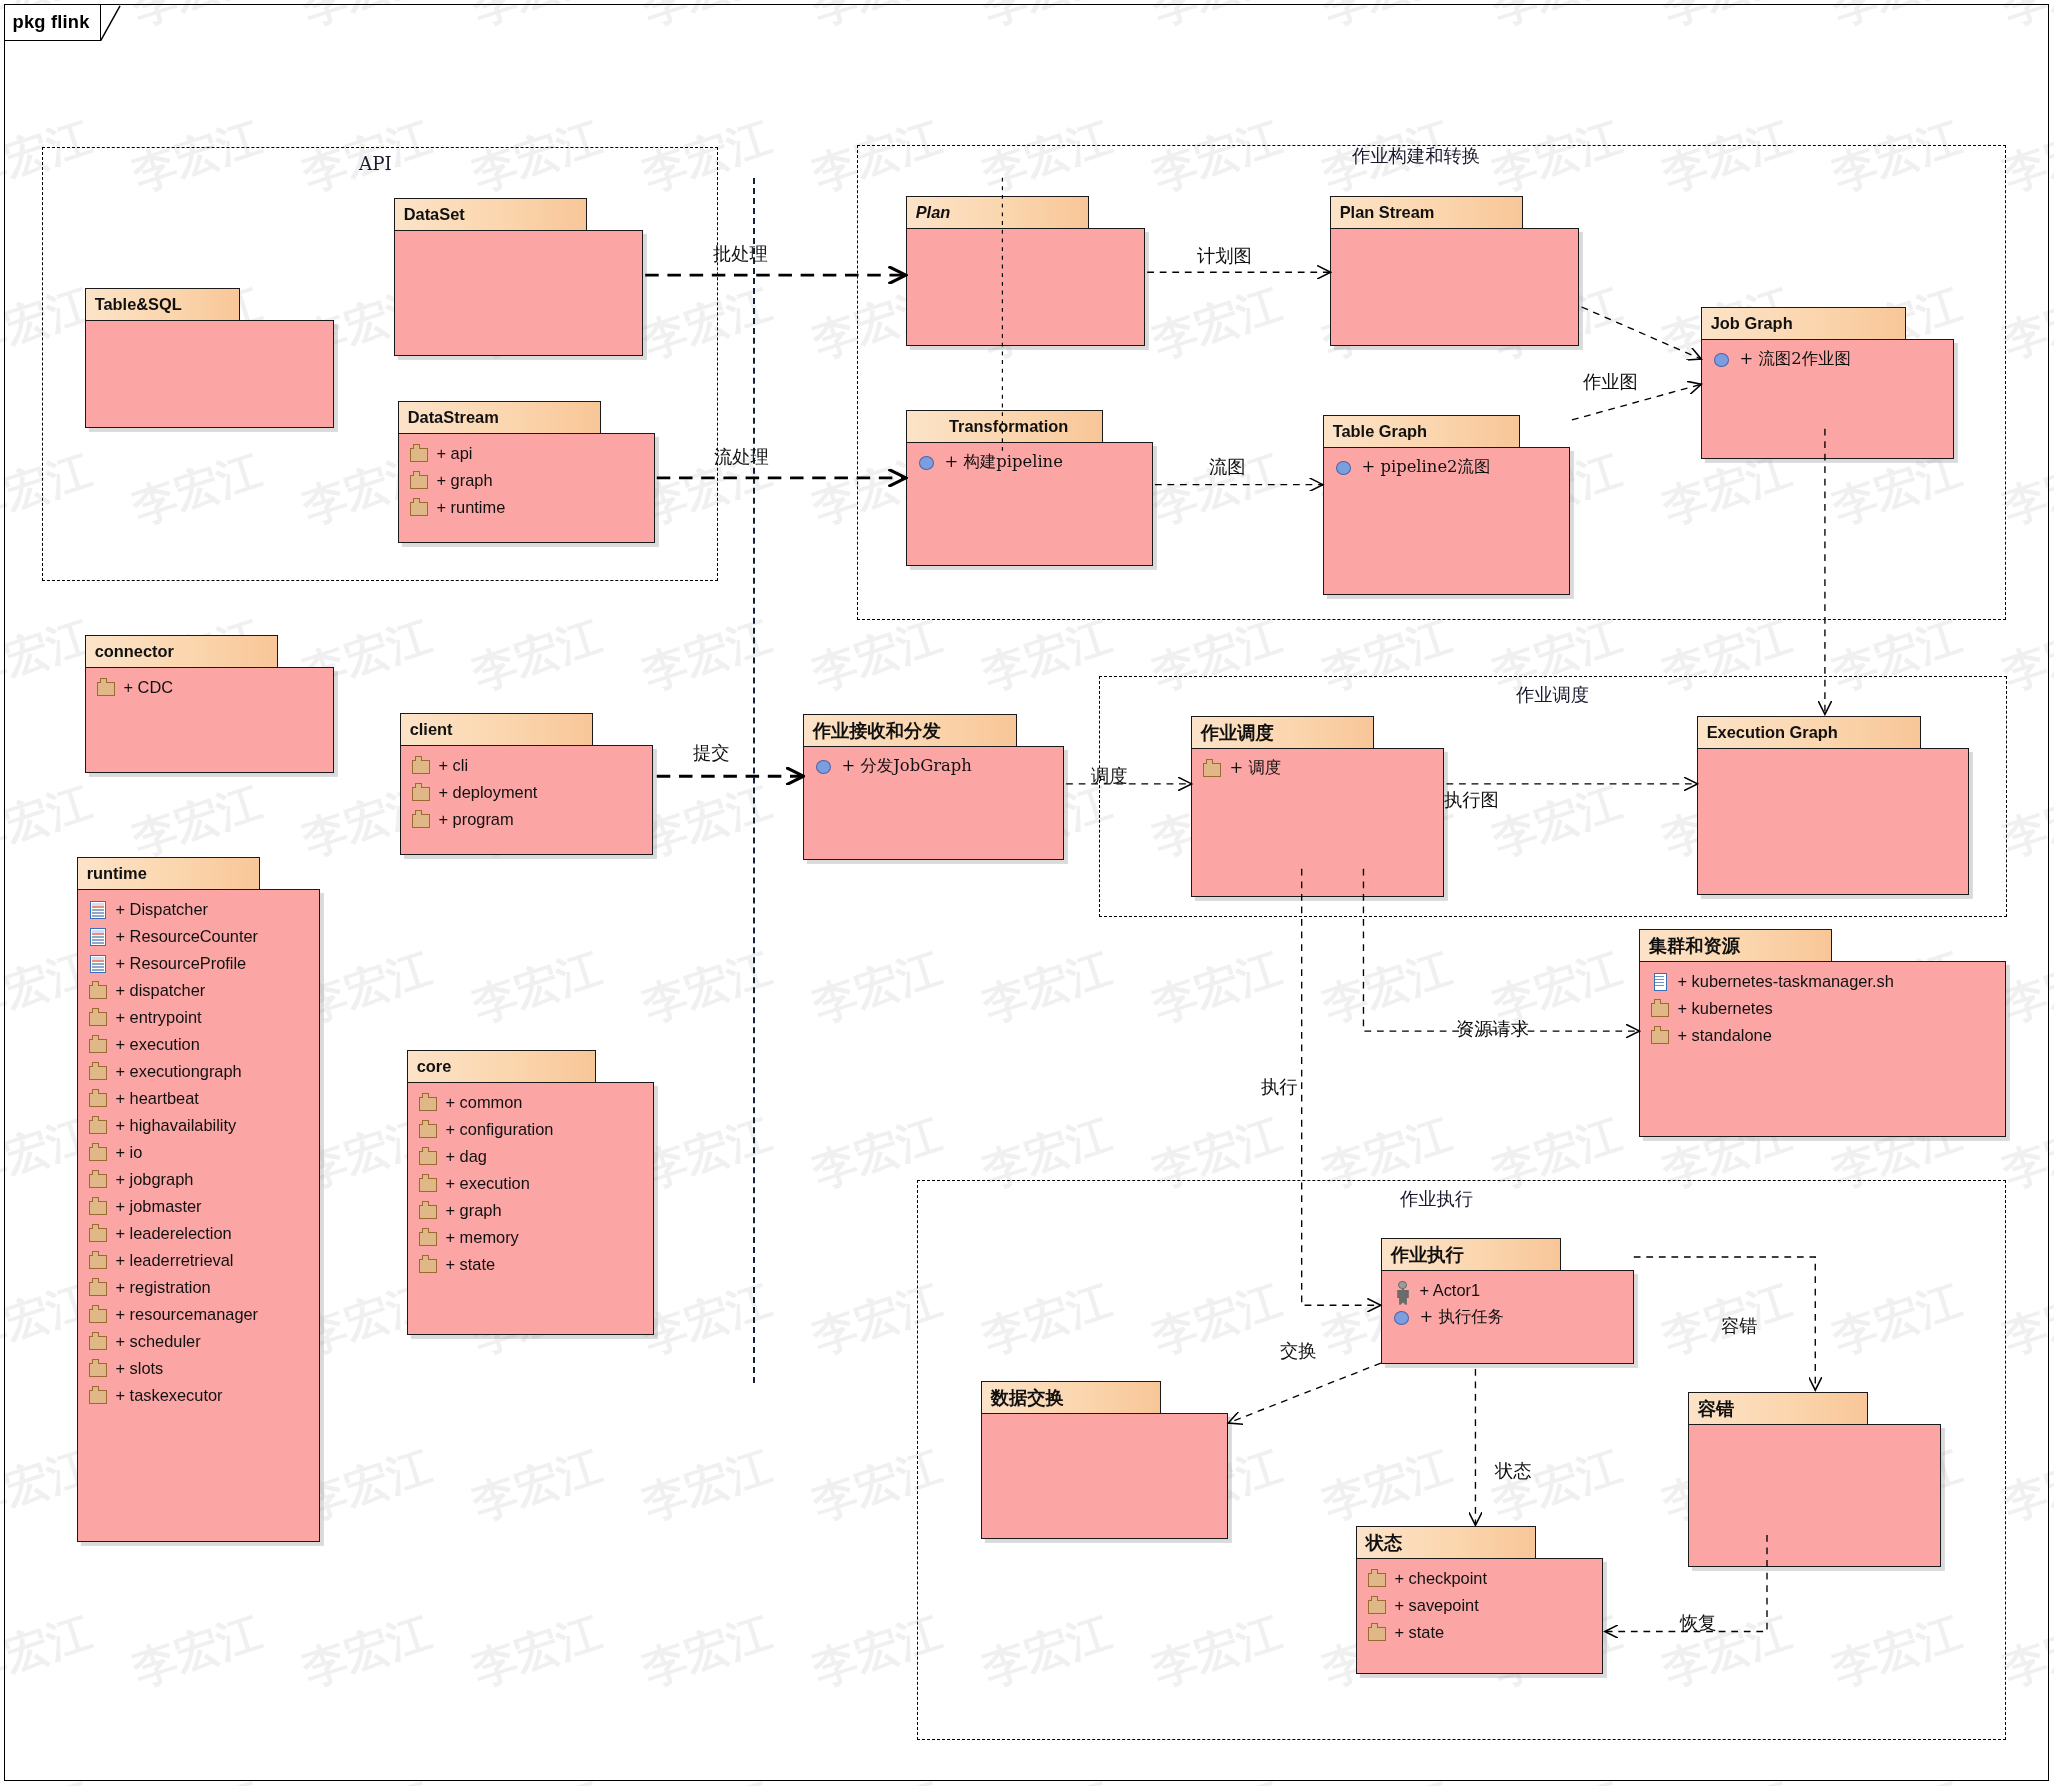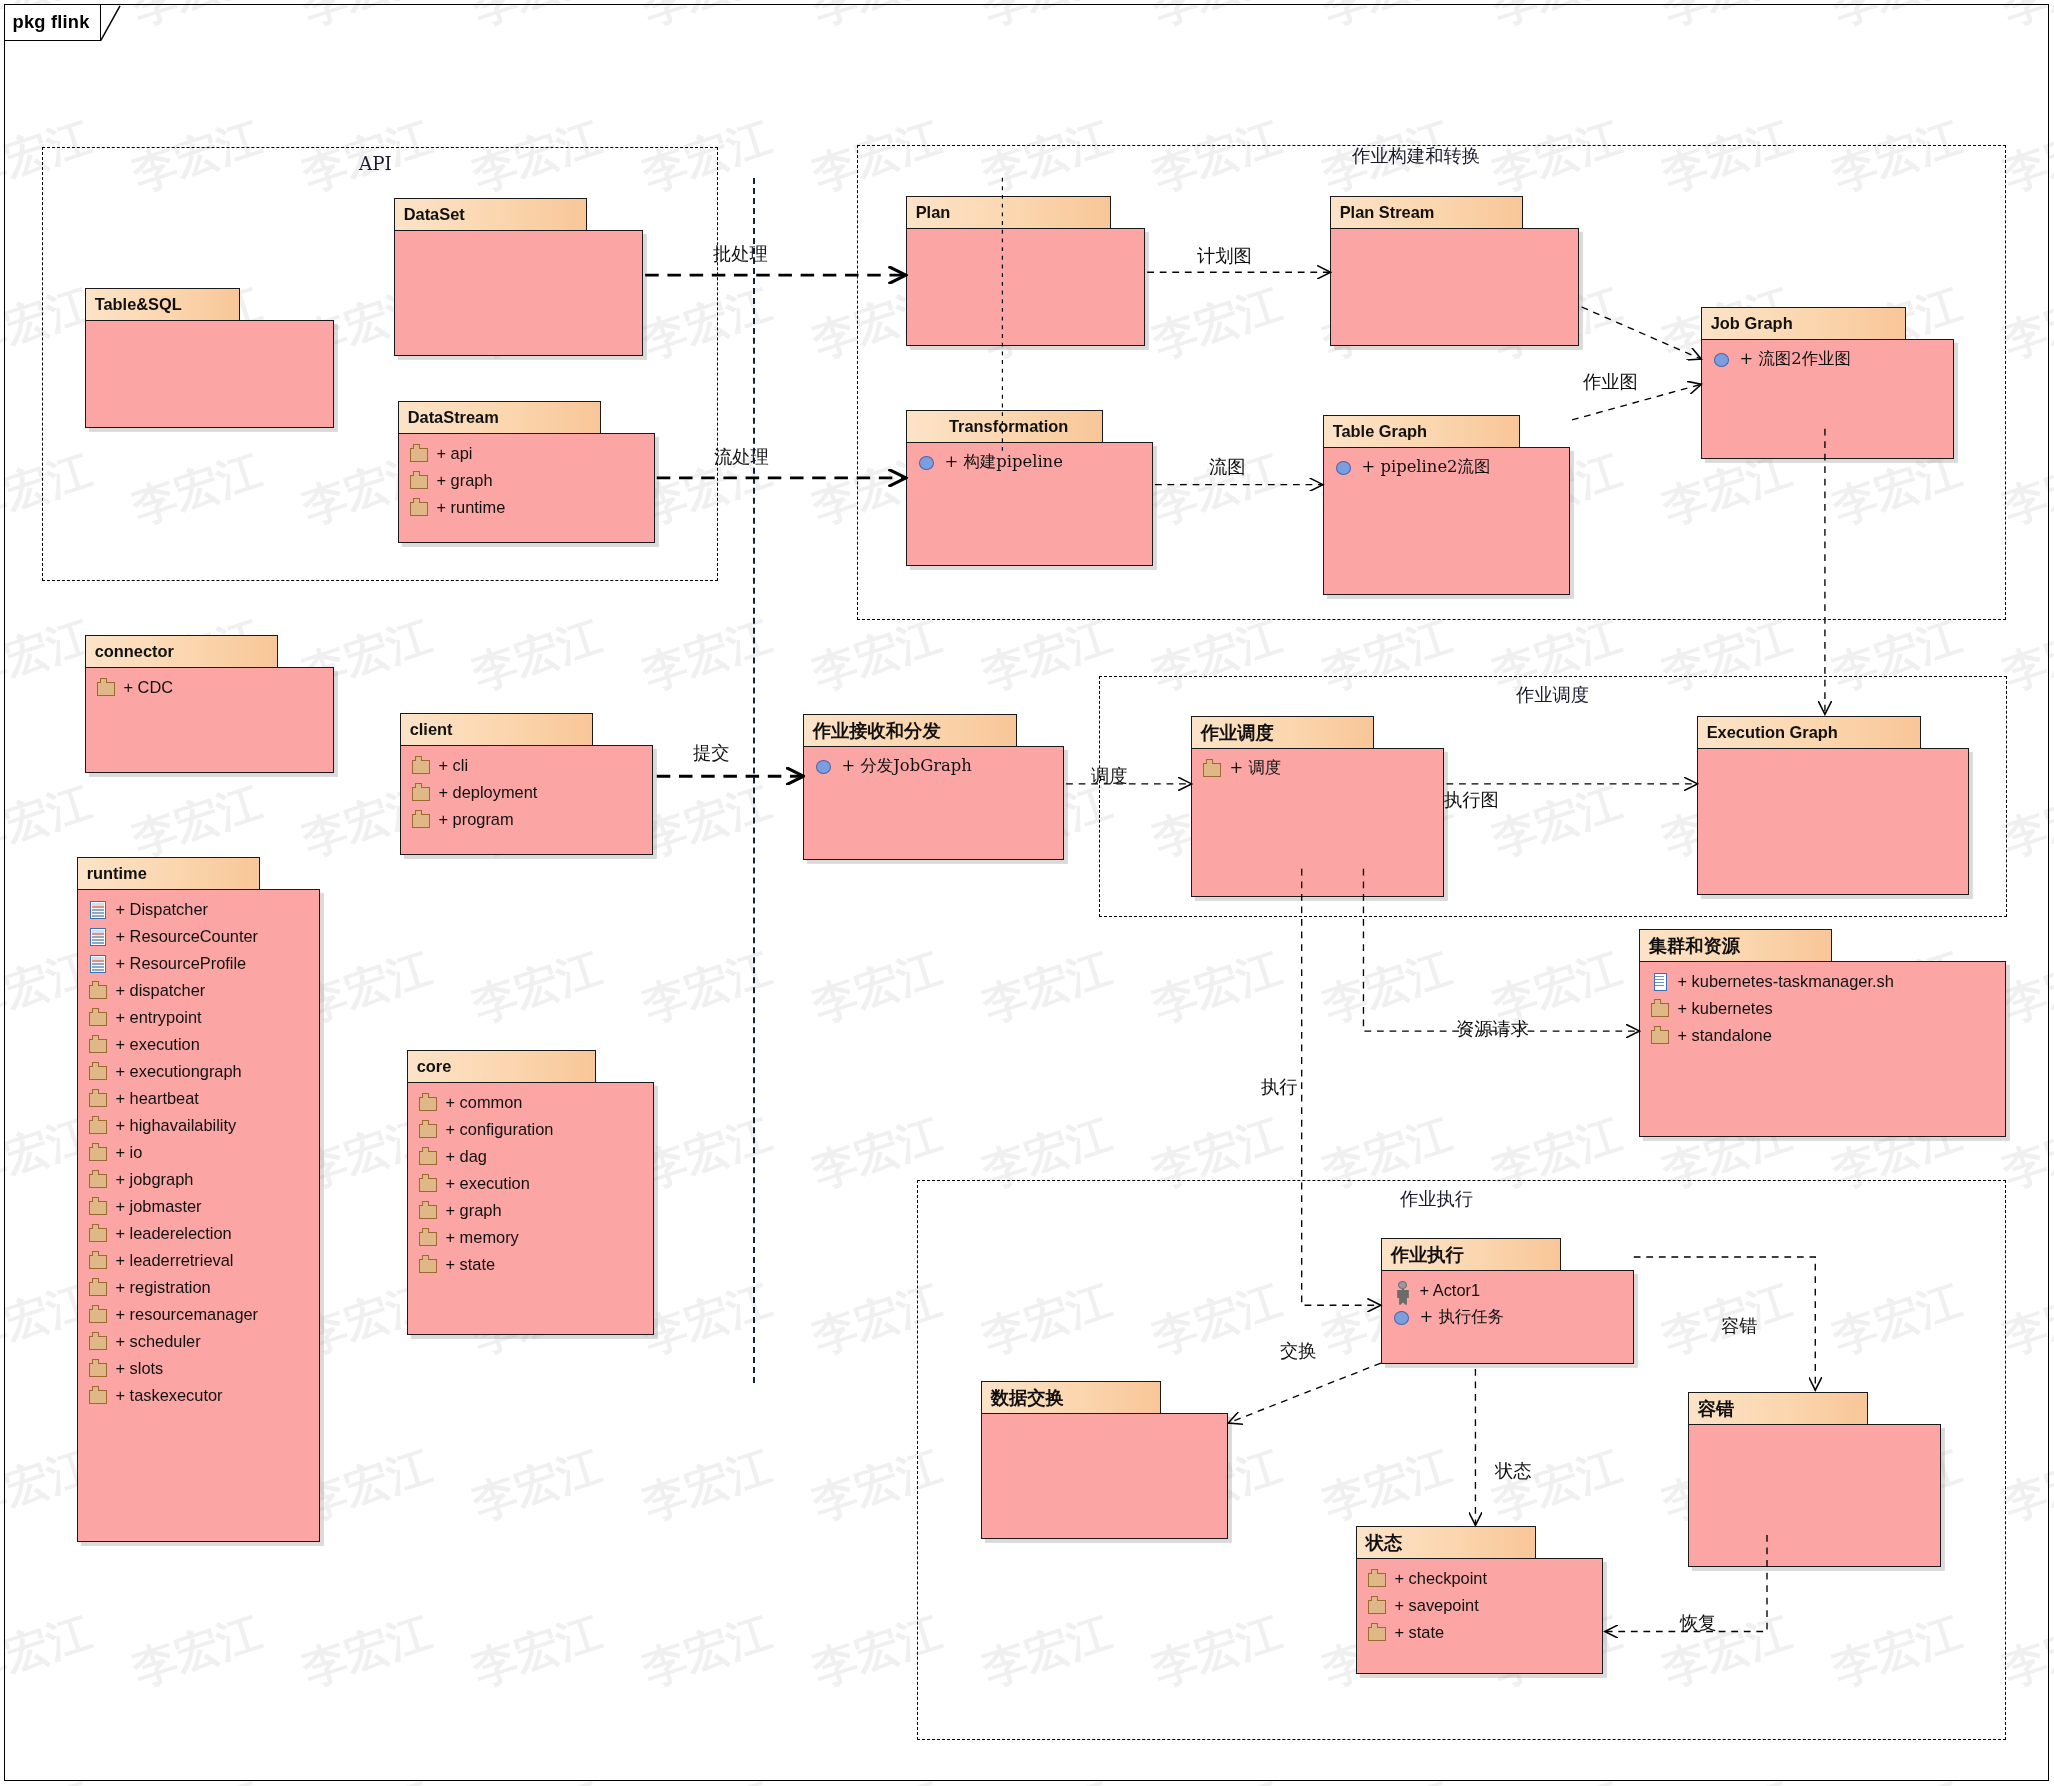--- a/index.html
+++ b/index.html
@@ -462,21 +462,21 @@
           <span class="lbl">+ memory</span>
         </div>
       <div class="row">
           <span class="ico ico-folder"></span>
           <span class="lbl">+ state</span>
         </div>
     </div>
   </div>
 
   <div class="node" style="left:906px;top:196px;">
-    <div class="tab" style="width:205px;">Plan</div>
+    <div class="tab" style="width:183px;font-style:italic;">Plan</div>
     <div class="body" style="width:239px;height:118px;"></div>
   </div>
 
   <div class="node" style="left:1330px;top:196px;">
     <div class="tab" style="width:193px;">Plan Stream</div>
     <div class="body" style="width:249px;height:118px;"></div>
   </div>
 
   <div class="node" style="left:906px;top:410px;">
     <div class="tab" style="width:197px;padding-left:42px;">Transformation</div>

